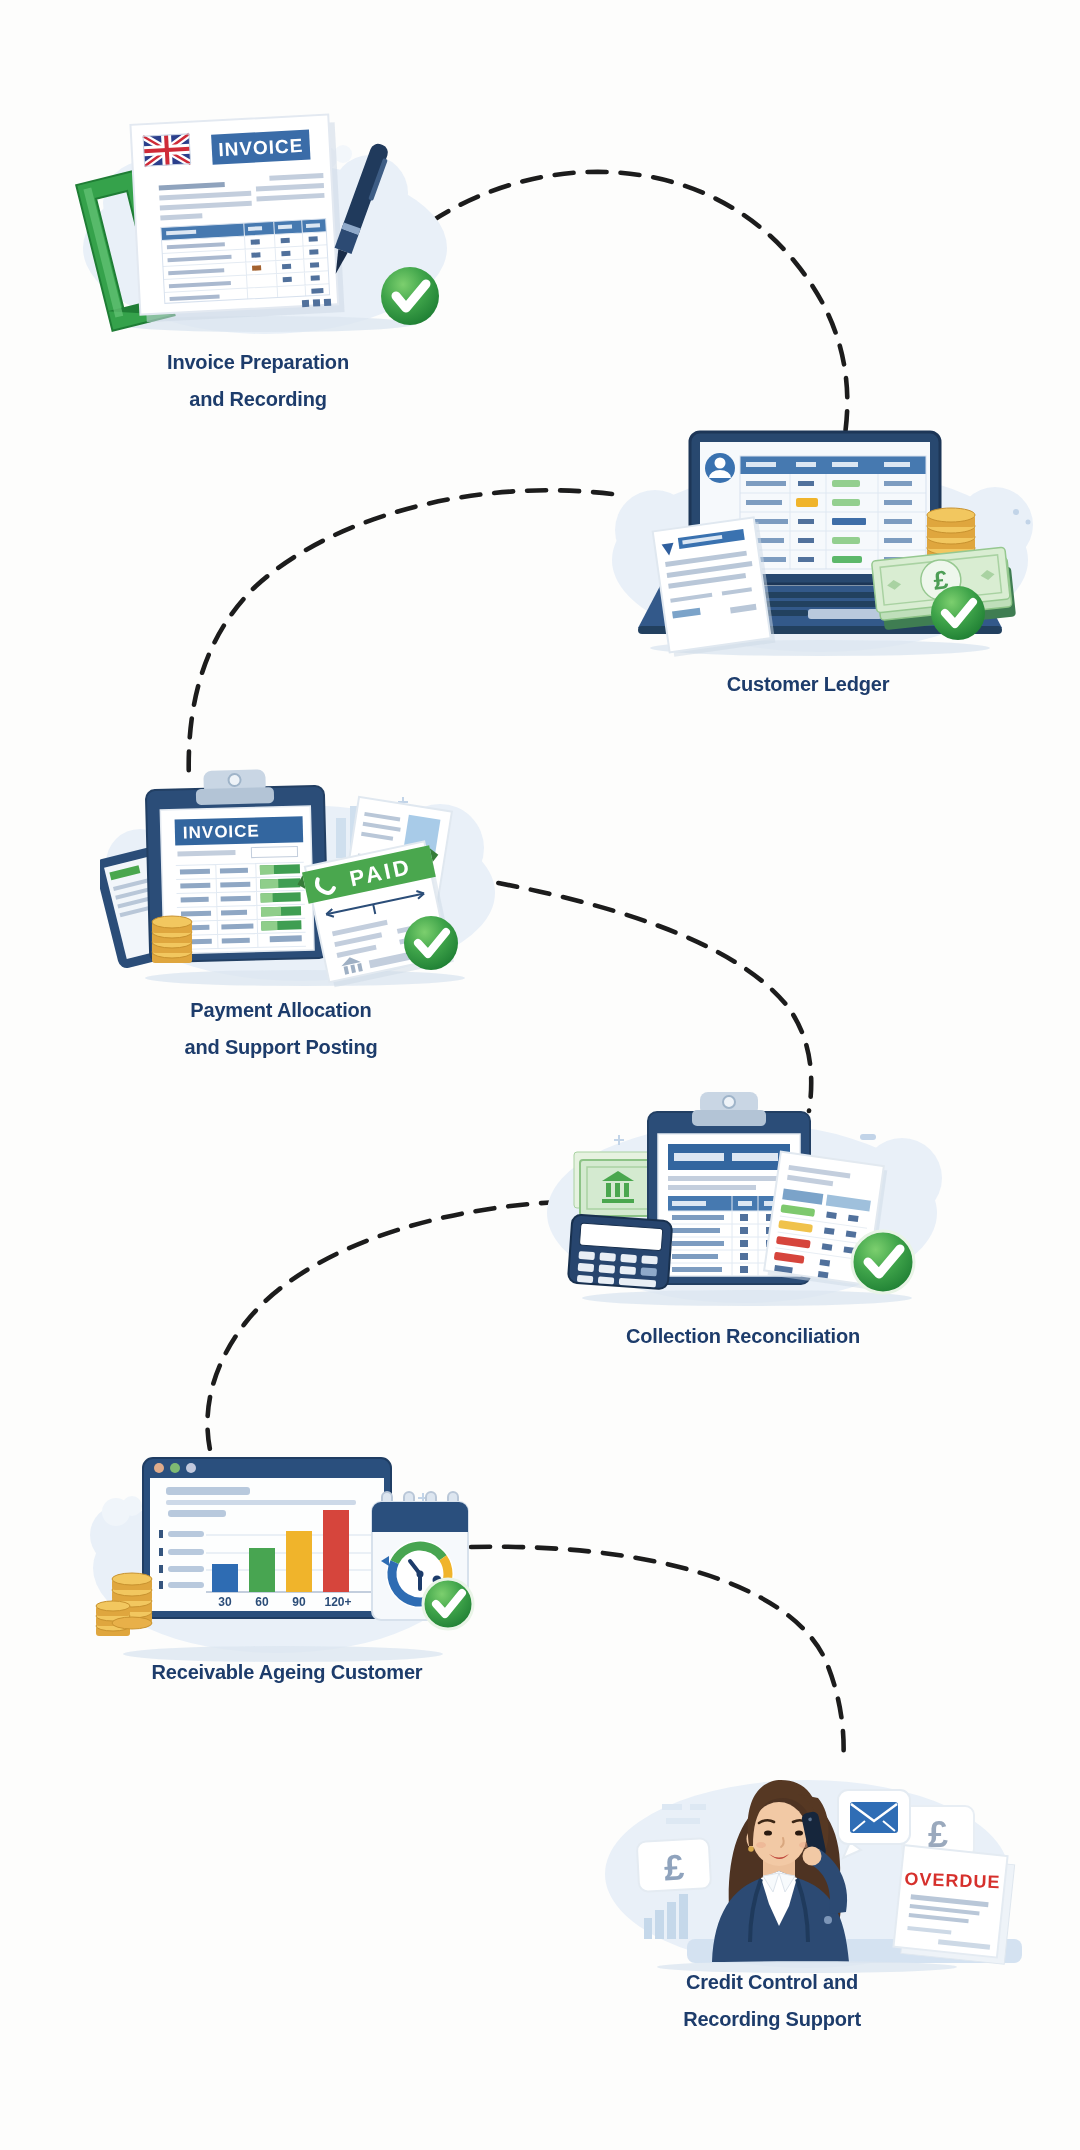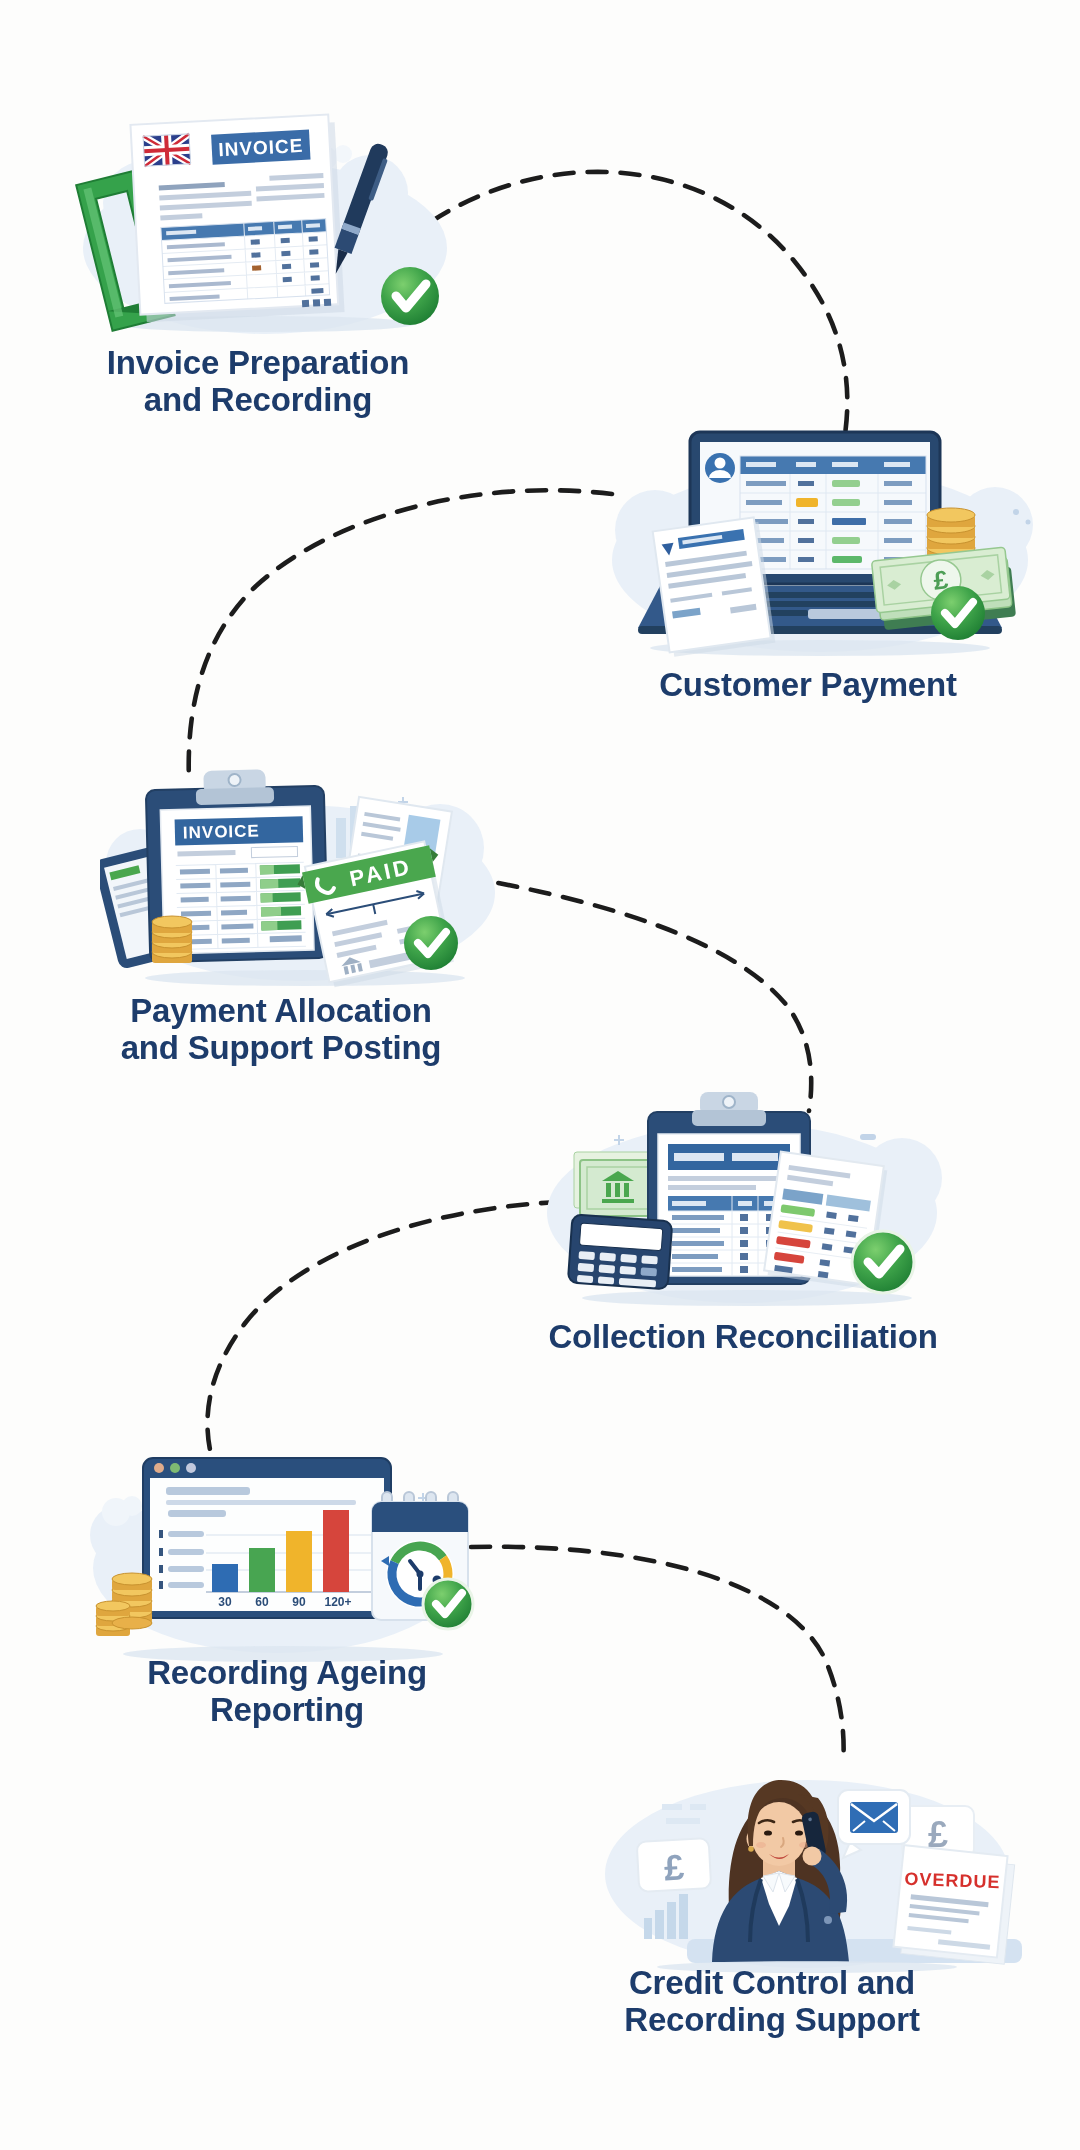--- a/index.html
+++ b/index.html
@@ -2,21 +2,21 @@
 <html><head>
 <meta charset="utf-8">
 <style>
   html,body{margin:0;padding:0;background:#ffffff;}
   .canvas{position:relative;width:1080px;height:2150px;background:#fdfdfc;overflow:hidden;
           font-family:"Liberation Sans",sans-serif;}
   .connectors{position:absolute;left:0;top:0;z-index:1;}
   .step{position:absolute;z-index:2;}
   svg.art{display:block;}
   .caption{position:absolute;z-index:3;text-align:center;color:#1d3c6b;font-weight:bold;
-           font-size:33px;line-height:37px;letter-spacing:-0.2px;}
+           font-size:20px;line-height:37px;letter-spacing:-0.2px;}
   .caption span{display:block;}
 </style>
 </head>
 <body>
 
 <div class="canvas">
 
   <svg class="connectors" width="1080" height="2150" viewBox="0 0 1080 2150">
     <g fill="none" stroke="#1c1c1c" stroke-width="4.6" stroke-linecap="round" stroke-dasharray="19 14">
       <path d="M 432 221 C 545 148 705 152 795 262 C 849 328 852 392 844 441"></path>
@@ -240,21 +240,21 @@
         <circle cx="342" cy="168" r="20" fill="#eef7ec" stroke="#96c890" stroke-width="1.5"></circle>
         <text x="342" y="177" text-anchor="middle" font-size="26" font-weight="bold" fill="#4d9e55">£</text>
       </g>
       <g>
         <circle cx="358" cy="203" r="27" fill="url(#grad2)"></circle>
         <path d="M345 203 L355 214 L373 192" stroke="#ffffff" stroke-width="8" stroke-linecap="round" stroke-linejoin="round" fill="none"></path>
       </g>
     </svg>
   </section>
   <div class="caption" style="left:588px;top:666px;width:440px">
-    <span>Customer Payment</span>
+    <span>Customer Ledger</span>
   </div>
 
   <section class="step" style="left:100px;top:758px">
     <svg class="art" width="420" height="230" viewBox="0 0 420 230">
       <defs>
         <radialGradient id="grad3" cx="38%" cy="30%" r="75%">
           <stop offset="0%" stop-color="#7ccf6e"></stop>
             <stop offset="50%" stop-color="#3fa44a"></stop>
             <stop offset="100%" stop-color="#1e7e33"></stop>
         </radialGradient>
@@ -605,21 +605,21 @@
           <circle cx="349" cy="140" r="4.5" fill="#1d3c6b"></circle>
         </g>
       </g>
       <g>
         <circle cx="360" cy="164" r="25" fill="url(#grad5)" stroke="#e9f4e7" stroke-width="3"></circle>
         <path d="M348 164 L357 174 L374 153" stroke="#ffffff" stroke-width="8" stroke-linecap="round" stroke-linejoin="round" fill="none"></path>
       </g>
     </svg>
   </section>
   <div class="caption" style="left:67px;top:1654px;width:440px">
-    <span>Recording Ageing Reporting</span>
+    <span>Receivable Ageing Customer</span>
   </div>
 
   <section class="step" style="left:592px;top:1746px">
     <svg class="art" width="430" height="230" viewBox="0 0 430 230">
       <g>
         <ellipse cx="215" cy="128" rx="202" ry="94" fill="#e9f0f8"></ellipse>
         <g fill="#dde8f3">
           <rect x="70" y="58" width="20" height="6"></rect>
             <rect x="98" y="58" width="16" height="6"></rect>
             <rect x="74" y="72" width="34" height="6"></rect>

